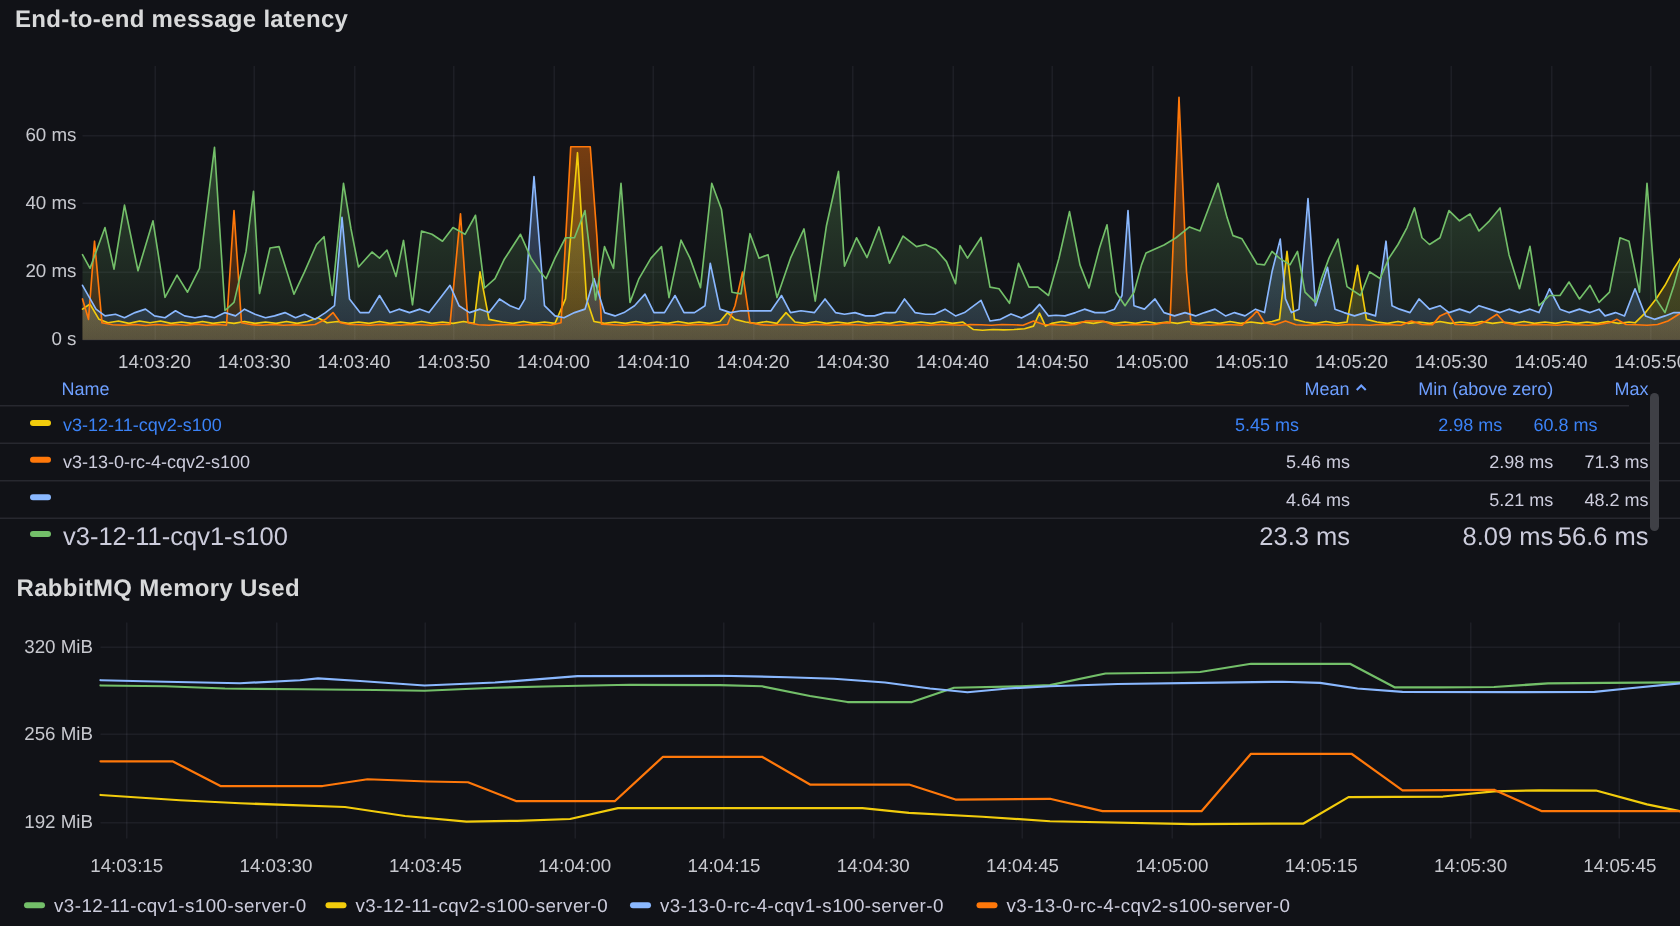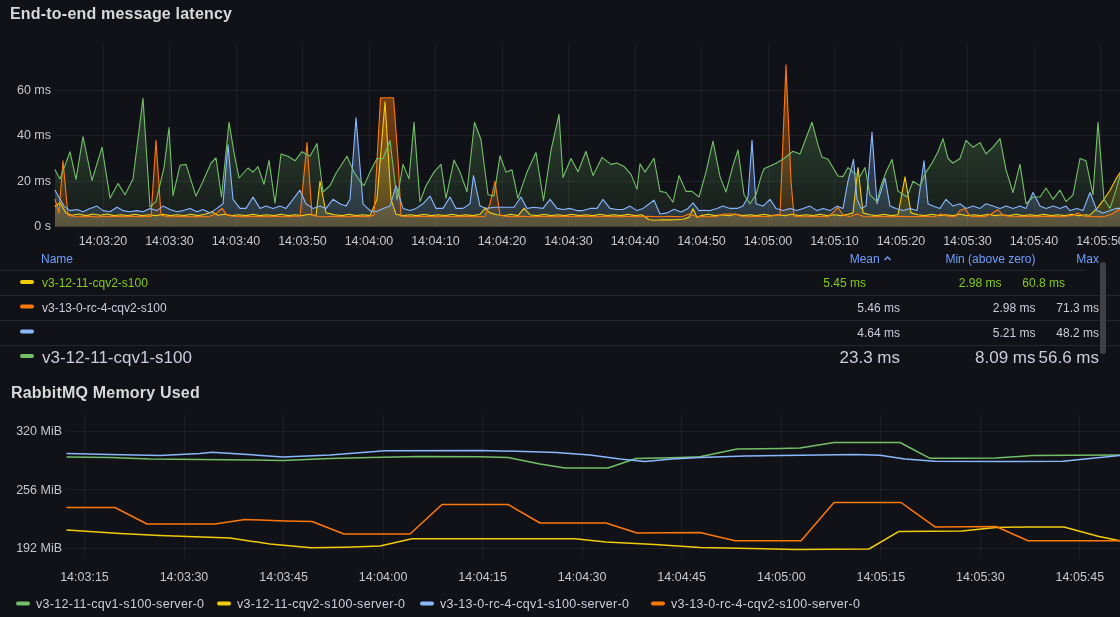--- a/index.html
+++ b/index.html
@@ -114,27 +114,27 @@
 <text x="440" y="608" font-size="12.5" letter-spacing="0.3" fill="#CCCCDC">v3-13-0-rc-4-cqv1-s100-server-0</text>
 <rect x="651" y="601.5" width="14" height="4" rx="2" fill="#FF780A"></rect>
 <text x="671" y="608" font-size="12.5" letter-spacing="0.3" fill="#CCCCDC">v3-13-0-rc-4-cqv2-s100-server-0</text>
 <rect x="20" y="280.0" width="14" height="4" rx="2" fill="#F2CC0C"></rect>
 <rect x="20" y="304.5" width="14" height="4" rx="2" fill="#FF780A"></rect>
 <rect x="20" y="329.5" width="14" height="4" rx="2" fill="#8AB8FF"></rect>
 <rect x="20" y="354.0" width="14" height="4" rx="2" fill="#73BF69"></rect>
 </svg>
 <div style="position:absolute;left:0;top:250px;width:1120px;height:19px;font-size:12px;font-weight:500;color:#6E9FFF;line-height:19px">
     <span style="position:absolute;left:41px">Name</span>
-    <span style="position:absolute;right:228px">Mean&nbsp;<svg width="9" height="8" viewBox="0 0 9 8" style="vertical-align:-0px">
+    <span style="position:absolute;right:208px">Mean&nbsp;<svg width="9" height="8" viewBox="0 0 9 8" style="vertical-align:-0px">
         <path d="M1.5 5 L4.5 2 L7.5 5" fill="none" stroke="#6E9FFF" stroke-width="1.4"></path>
       </svg></span>
     <span style="position:absolute;right:84.5px">Min (above zero)</span>
     <span style="position:absolute;right:21px">Max</span>
   </div>
-<div style="position:absolute;left:0;top:269.5px;width:1086px;height:25px;border-top:1px solid rgba(204,204,220,0.12);font-size:12px;color:#84cc16;line-height:24px">
+<div style="position:absolute;left:0;top:269.5px;width:1086px;height:25px;border-top:1px solid rgba(204,204,220,0.12);font-size:12px;color:#3b82f6;line-height:24px">
     <span style="position:absolute;left:42px">v3-12-11-cqv2-s100</span>
     <span style="position:absolute;right:220px">5.45 ms</span>
     <span style="position:absolute;right:84.5px">2.98 ms</span>
     <span style="position:absolute;right:21px">60.8 ms</span>
   </div>
 <div style="position:absolute;left:0;top:294.5px;width:1120px;height:25px;border-top:1px solid rgba(204,204,220,0.12);font-size:12px;color:#CCCCDC;line-height:24px">
     <span style="position:absolute;left:42px">v3-13-0-rc-4-cqv2-s100</span>
     <span style="position:absolute;right:220px">5.46 ms</span>
     <span style="position:absolute;right:84.5px">2.98 ms</span>
     <span style="position:absolute;right:21px">71.3 ms</span>

